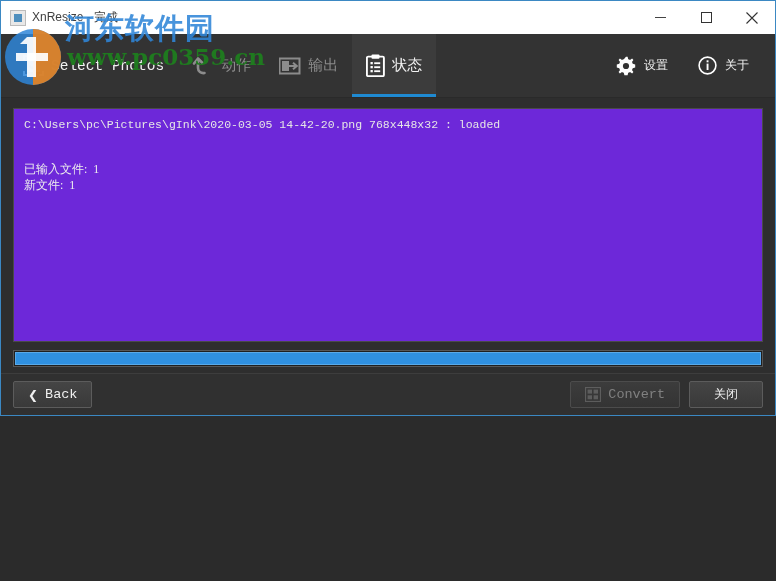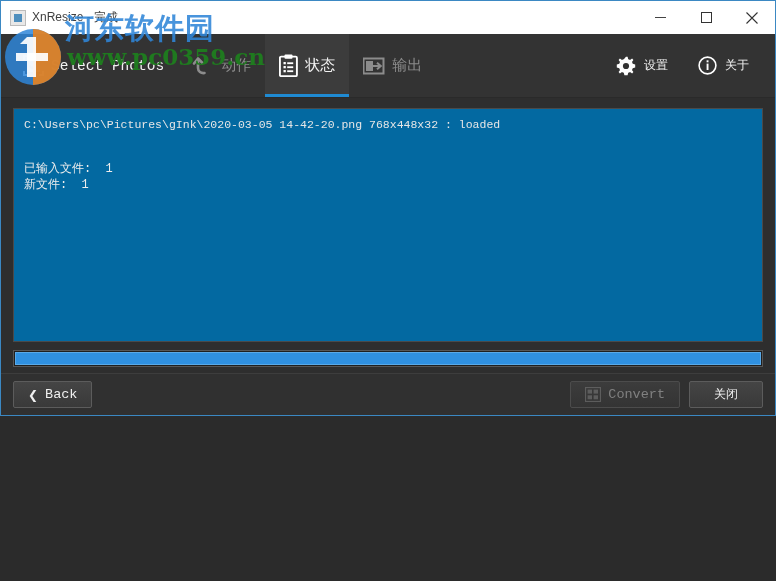--- a/index.html
+++ b/index.html
@@ -108,36 +108,36 @@
   
   .body {
     flex: 1 1 auto;
     background: #2e2e2e;
     padding: 10px 12px 0 12px;
     display: flex; flex-direction: column;
     min-height: 0;
   }
   .log-panel {
     flex: 1 1 auto;
-    background: #0369a1;
+    background: #6d28d9;
     border: 1px solid #4a4a4a;
     padding: 8px 10px;
     overflow: hidden;
     min-height: 0;
   }
   .log-line {
     font-family: "Liberation Mono", monospace;
     font-size: 11.5px;
     line-height: 15px;
     color: #e6e6e6;
     white-space: pre;
   }
   .log-gap { height: 15px; }
   .stat-line {
-    font-family: Liberation Mono, monospace;
+    font-family: Liberation Serif, serif;
     font-size: 12px;
     line-height: 15.5px;
     color: #ededed;
     white-space: pre;
   }
 
   
   .progress-wrap {
     flex: 0 0 auto;
     margin: 8px 0 6px 0;
@@ -277,45 +277,45 @@
       <div class="tab dim">
         <span class="ico">
           <svg width="22" height="22" viewBox="0 0 22 22">
             <path d="M6 5 L6 13 C6 16.5 9 18.5 12.5 18" stroke="#d6d6d6" stroke-width="2.6" fill="none" stroke-linecap="round"></path>
             <path d="M2 8.5 L6 3.5 L10.5 8" stroke="#d6d6d6" stroke-width="2.6" fill="none" stroke-linecap="round" stroke-linejoin="round"></path>
           </svg>
         </span>
         <span class="tab-label-cn">动作</span>
       </div>
 
+      <div class="tab dim">
+        <span class="ico">
+          <svg width="22" height="18" viewBox="0 0 22 18">
+            <rect x="0.5" y="1.5" width="20" height="15" fill="none" stroke="#d6d6d6" stroke-width="2"></rect>
+            <rect x="3" y="4" width="7" height="10" fill="#d6d6d6"></rect>
+            <path d="M10 9 H17.5 M14 5.8 L17.8 9 L14 12.2" stroke="#d6d6d6" stroke-width="2" fill="none"></path>
+          </svg>
+        </span>
+        <span class="tab-label-cn">输出</span>
+      </div>
+
       <div class="tab active">
         <span class="ico">
           <svg width="19" height="23" viewBox="0 0 19 23">
             <rect x="0.9" y="2.6" width="17" height="19.5" rx="1.2" fill="none" stroke="#ffffff" stroke-width="1.9"></rect>
             <rect x="5.5" y="0.5" width="8" height="4.2" rx="1" fill="#ffffff"></rect>
             <rect x="4.5" y="8" width="2.3" height="2.3" fill="#ffffff"></rect>
             <rect x="4.5" y="12" width="2.3" height="2.3" fill="#ffffff"></rect>
             <rect x="4.5" y="16" width="2.3" height="2.3" fill="#ffffff"></rect>
             <rect x="8.2" y="8.3" width="6" height="1.8" fill="#ffffff"></rect>
             <rect x="8.2" y="12.3" width="6" height="1.8" fill="#ffffff"></rect>
             <rect x="8.2" y="16.3" width="6" height="1.8" fill="#ffffff"></rect>
           </svg>
         </span>
         <span class="tab-label-cn">状态</span>
-      </div>
-
-      <div class="tab dim">
-        <span class="ico">
-          <svg width="22" height="18" viewBox="0 0 22 18">
-            <rect x="0.5" y="1.5" width="20" height="15" fill="none" stroke="#d6d6d6" stroke-width="2"></rect>
-            <rect x="3" y="4" width="7" height="10" fill="#d6d6d6"></rect>
-            <path d="M10 9 H17.5 M14 5.8 L17.8 9 L14 12.2" stroke="#d6d6d6" stroke-width="2" fill="none"></path>
-          </svg>
-        </span>
-        <span class="tab-label-cn">输出</span>
       </div>
 
     </div>
 
     <div class="toolbar-right">
       <div class="tb-item">
         <span class="ico">
           <svg width="20" height="20" viewBox="0 0 20 20">
             <path fill="#ffffff" d="M10 0.8 L11.6 0.8 L12.2 3.3 A6.9 6.9 0 0 1 14 4.05 L16.1 2.6 L17.4 3.9 L15.95 6 A6.9 6.9 0 0 1 16.7 7.8 L19.2 8.4 L19.2 10 L19.2 11.6 L16.7 12.2 A6.9 6.9 0 0 1 15.95 14 L17.4 16.1 L16.1 17.4 L14 15.95 A6.9 6.9 0 0 1 12.2 16.7 L11.6 19.2 L10 19.2 L8.4 19.2 L7.8 16.7 A6.9 6.9 0 0 1 6 15.95 L3.9 17.4 L2.6 16.1 L4.05 14 A6.9 6.9 0 0 1 3.3 12.2 L0.8 11.6 L0.8 10 L0.8 8.4 L3.3 7.8 A6.9 6.9 0 0 1 4.05 6 L2.6 3.9 L3.9 2.6 L6 4.05 A6.9 6.9 0 0 1 7.8 3.3 Z"></path>
             <circle cx="10" cy="10" r="3.1" fill="#333333"></circle>

